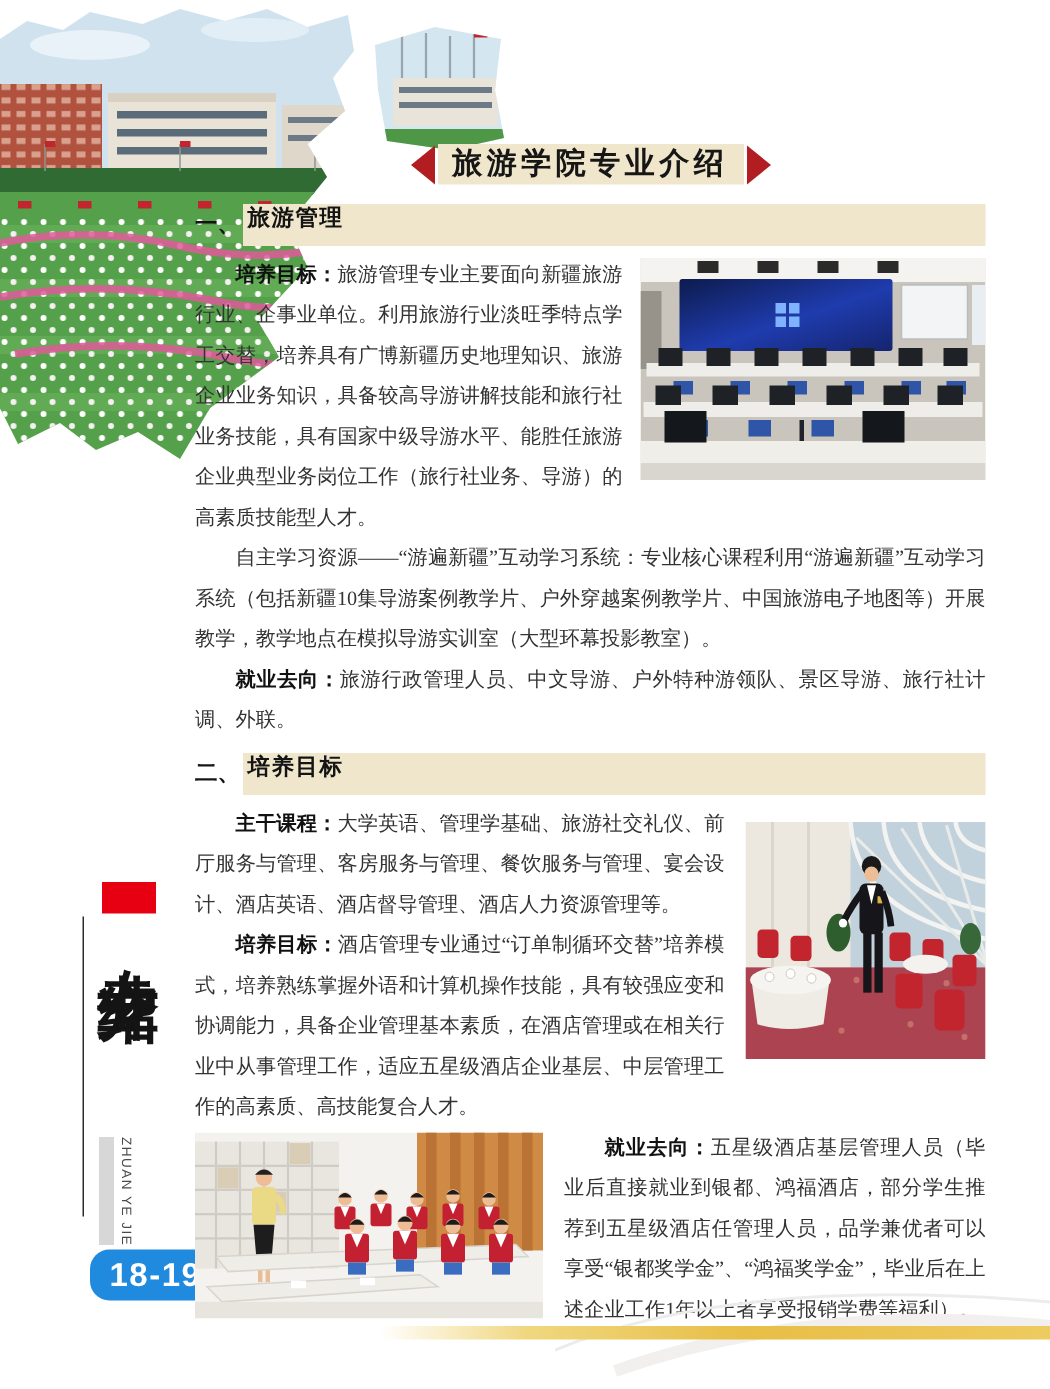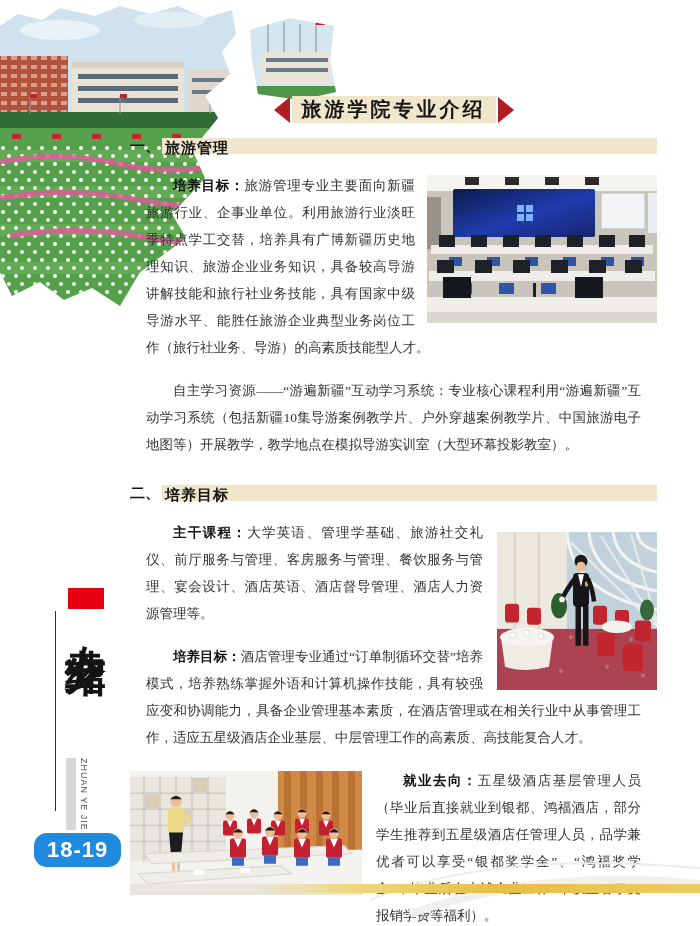--- a/index.html
+++ b/index.html
@@ -13,46 +13,46 @@
   .sb-redblock{position:absolute;left:68px;top:588px;width:36px;height:21px;
                background:var(--sidebar-red,#e60012);}
   .sb-line{position:absolute;left:55px;top:611px;width:1px;height:200px;background:#2e2e2e;}
   .sb-title{position:absolute;left:63px;top:612px;writing-mode:vertical-rl;
             font-family:"Liberation Sans","DejaVu Sans",sans-serif;font-weight:700;
             font-size:41px;letter-spacing:4px;color:#141414;line-height:46px;}
   .sb-roman-wrap{position:absolute;left:66px;top:758px;display:flex;align-items:flex-start;}
   .sb-graybar{width:10px;height:72px;background:#d7d7d7;margin-right:3px;}
   .sb-roman{writing-mode:vertical-rl;font-family:"Liberation Sans","DejaVu Sans",sans-serif;
             font-size:9px;letter-spacing:1px;color:#4a4a4a;white-space:nowrap;}
-  .page-badge{position:absolute;left:34px;top:833px;background:var(--badge-blue,#1f8ade);
+  .page-badge{position:absolute;left:60px;top:833px;background:var(--badge-blue,#1f8ade);
               color:#fff;font-family:"Liberation Sans","DejaVu Sans",sans-serif;
               font-weight:700;font-size:22px;letter-spacing:1px;
               padding:4px 13px;border-radius:13px;}
 
   
   .content{position:absolute;left:130px;top:96px;width:527px;}
 
   .title-row{display:flex;align-items:center;justify-content:center;margin:0 0 13px 0;}
   .tri{width:0;height:0;border-top:13px solid transparent;border-bottom:13px solid transparent;}
   .tri-left{border-right:16px solid var(--accent-red,#b11d21);margin-right:2px;}
   .tri-right{border-left:16px solid var(--accent-red,#b11d21);margin-left:2px;}
   .title-text{background:var(--bar-cream,#f0e6cb);color:#161616;
               font-family:Liberation Serif, serif;font-weight:700;
               font-size:20px;letter-spacing:3px;padding:2px 10px 3px 10px;line-height:22px;}
 
   .sec-head{display:flex;align-items:center;font-family:"Liberation Sans","DejaVu Sans",sans-serif;
             font-weight:700;font-size:15px;color:#141414;margin-bottom:5px;}
   .sec-num{padding-right:2px;line-height:20px;}
-  .sec-bar{flex:1;background:var(--bar-cream,#f0e6cb);height:16px;line-height:20px;
+  .sec-bar{flex:1;background:var(--bar-cream,#f0e6cb);height:28px;line-height:20px;
            padding-left:3px;letter-spacing:1px;}
   .sec2{margin-top:9px;}
 
   .sec-body{font-size:13.5px;line-height:27px;text-align:justify;color:#333;}
   .sec-body::after{content:"";display:block;clear:both;}
-  .sec-body p{margin:16px;text-indent:2em;}
+  .sec-body p{margin:0;text-indent:2em;}
   .sec-body b{font-family:"Liberation Sans","DejaVu Sans",sans-serif;font-weight:700;color:#111;}
 
   .ph{display:block;}
   .float-r1{float:right;width:230px;height:148px;margin:3px 0 8px 12px;}
   .float-r2{float:right;width:160px;height:158px;margin:13px 0 6px 14px;}
   .float-l1{float:left;width:232px;height:124px;margin:4px 14px 22px 0;}
   .float-r1 svg,.float-r2 svg,.float-l1 svg{width:100%;height:100%;display:block;}
 
   
   .gold-bar{position:absolute;left:253px;top:884px;width:447px;height:9px;
@@ -237,20 +237,21 @@
             <g fill="#14181c">
               <rect x="16" y="102" width="28" height="21"></rect>
                 <rect x="148" y="102" width="28" height="21"></rect>
             </g>
             <rect x="106" y="108" width="3" height="14" fill="#20242a"></rect>
             <rect x="0" y="137" width="230" height="11" fill="#d9d6cf"></rect>
           </svg>
         </span>
         <p><b>培养目标：</b><span>旅游管理专业主要面向新疆旅游行业、企事业单位。利用旅游行业淡旺季特点学工交替，培养具有广博新疆历史地理知识、旅游企业业务知识，具备较高导游讲解技能和旅行社业务技能，具有国家中级导游水平、能胜任旅游企业典型业务岗位工作（旅行社业务、导游）的高素质技能型人才。</span></p>
         <p><b></b><span>自主学习资源——“游遍新疆”互动学习系统：专业核心课程利用“游遍新疆”互动学习系统（包括新疆10集导游案例教学片、户外穿越案例教学片、中国旅游电子地图等）开展教学，教学地点在模拟导游实训室（大型环幕投影教室）。</span></p>
+        <p><b>就业去向：</b><span>旅游行政管理人员、中文导游、户外特种游领队、景区导游、旅行社计调、外联。</span></p>
       </div>
     </div>
 
     <div class="sec2">
       <div class="sec-head">
         <span class="sec-num">二、</span>
         <span class="sec-bar">培养目标</span>
       </div>
       <div class="sec-body">
         <span class="ph float-r2">

